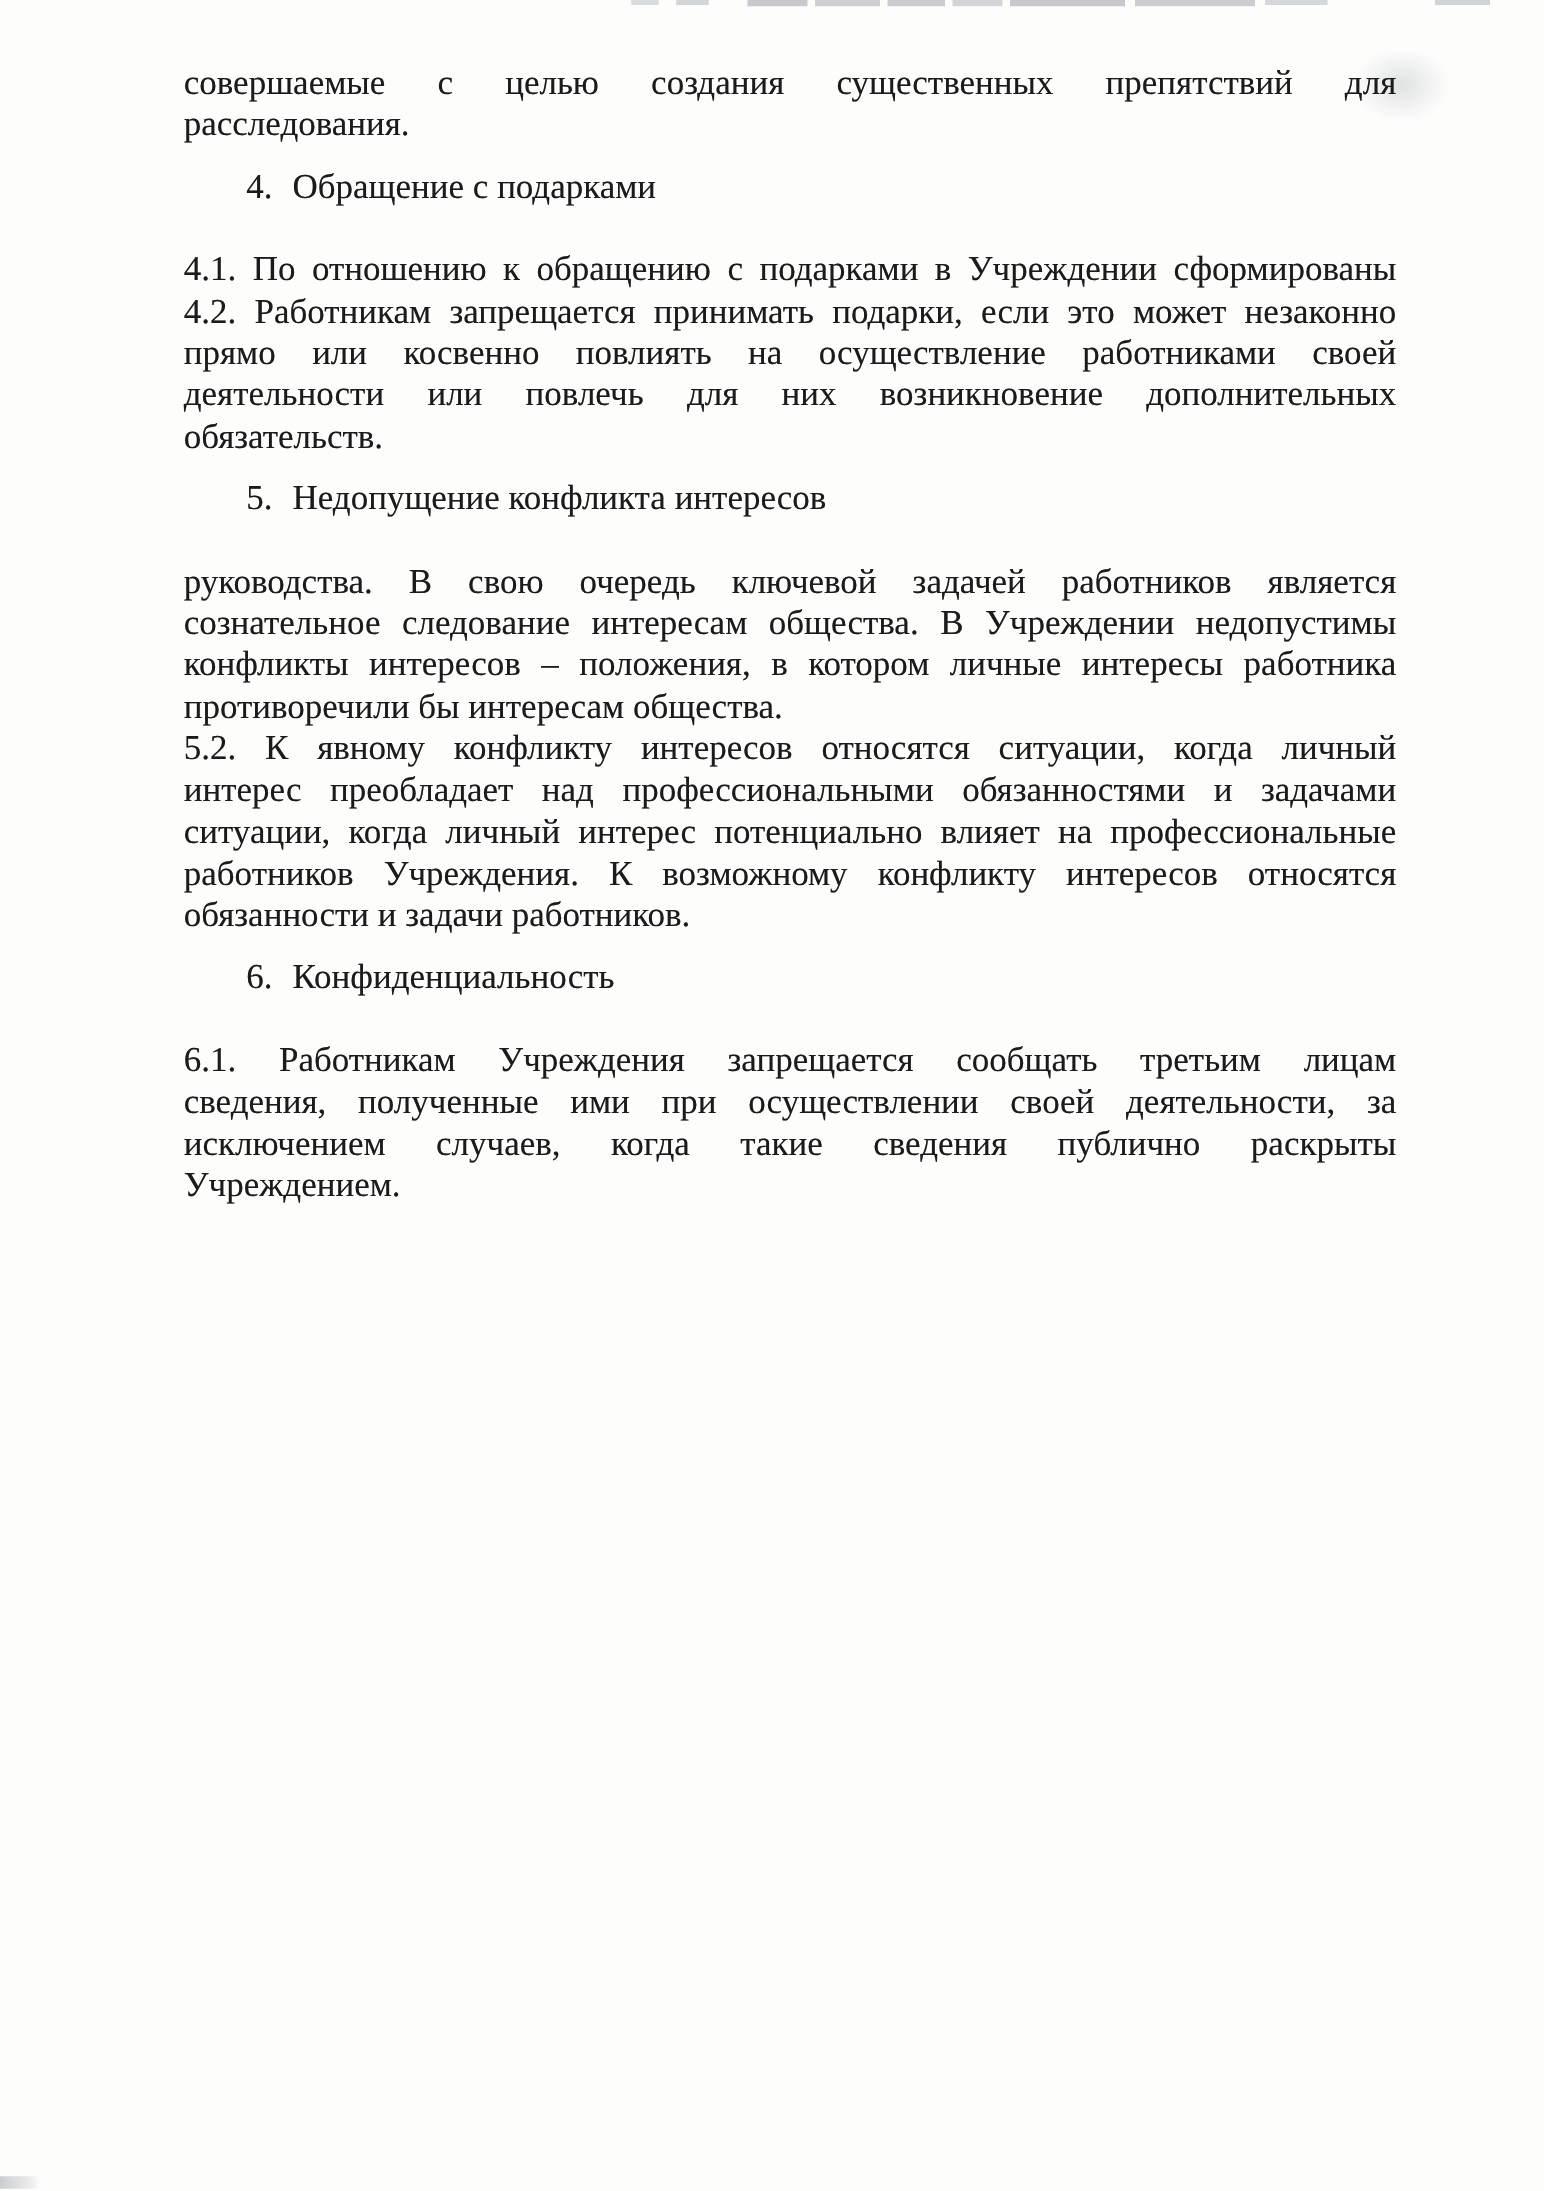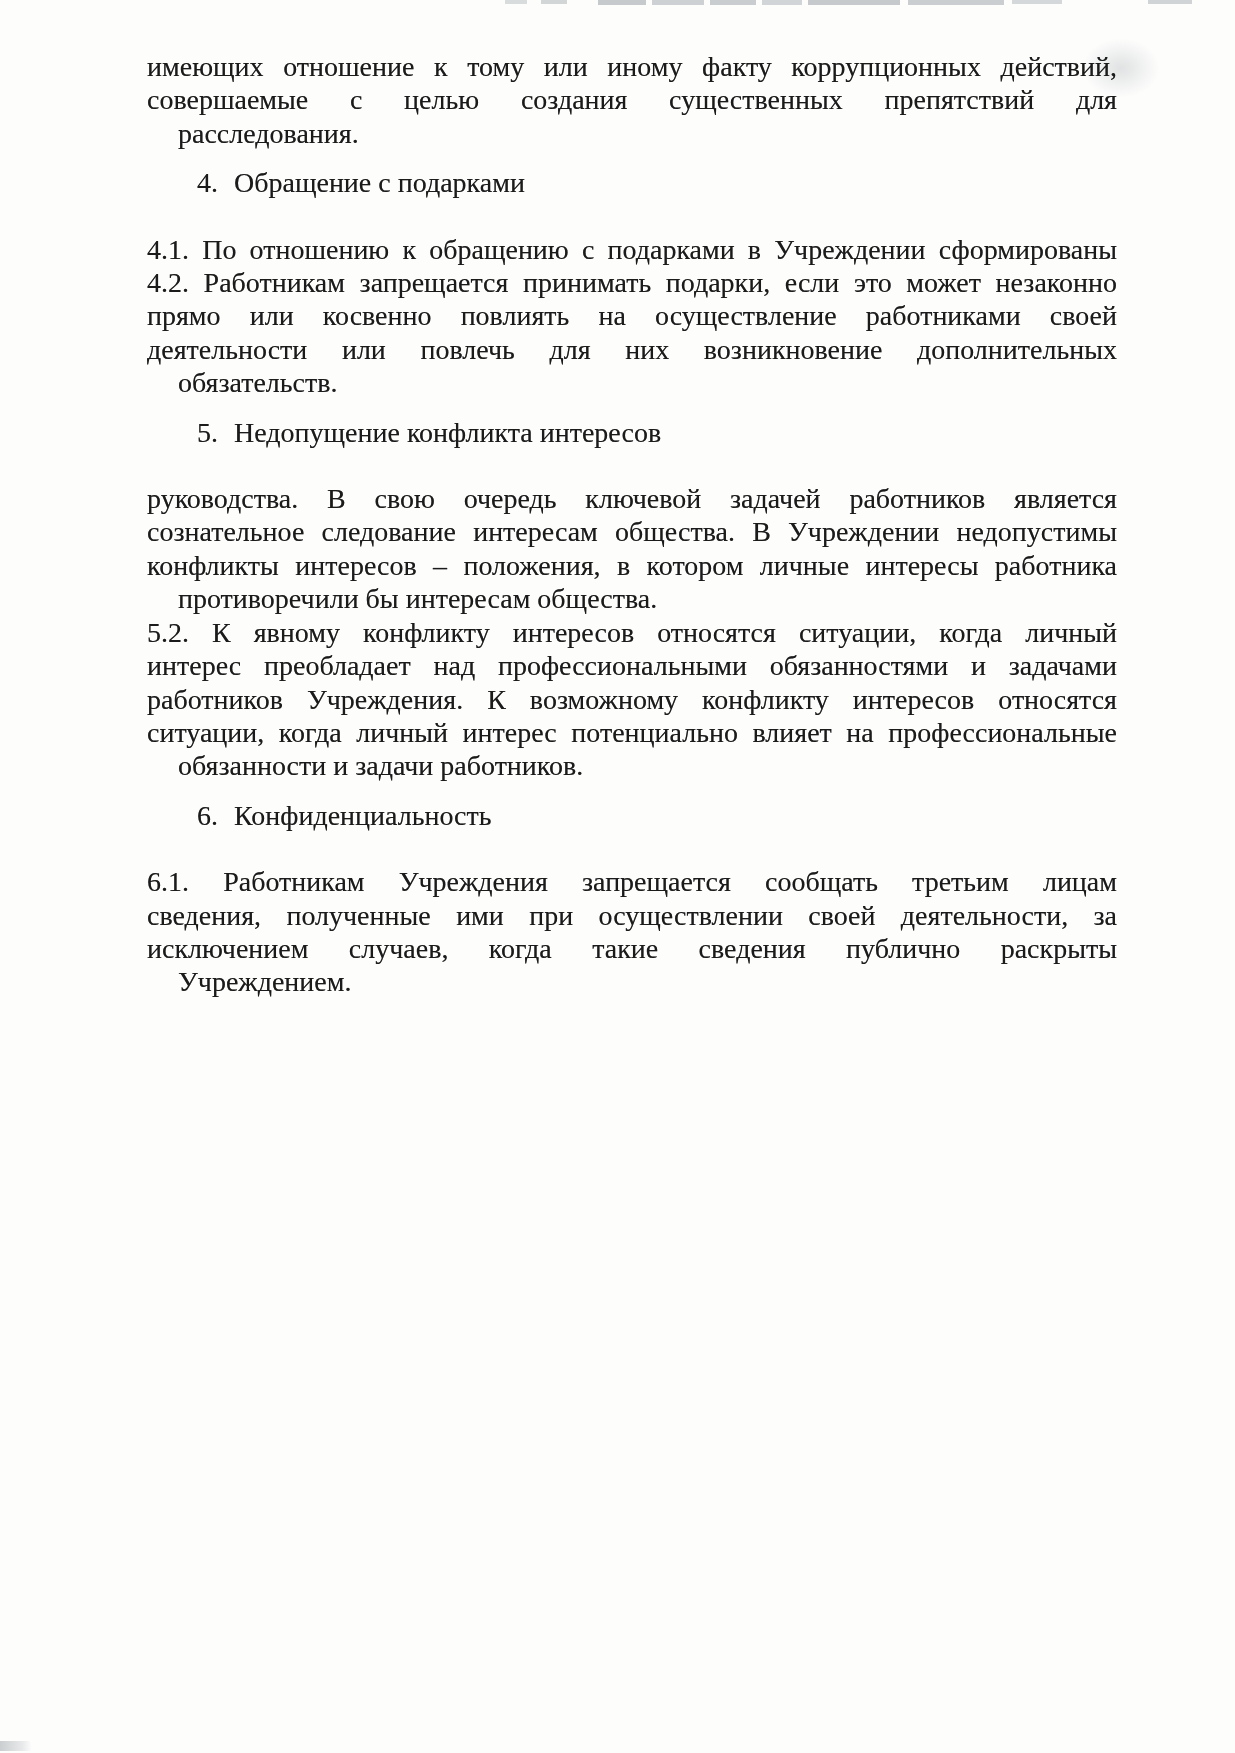--- a/index.html
+++ b/index.html
@@ -50,21 +50,20 @@
     text-shadow: 0 0 0.5px rgba(40,40,40,0.55);
   }
   .para { margin: 0; }
   .line {
     white-space: nowrap;
     text-align: justify;
     text-align-last: justify;
   }
   .line.last {
     text-align-last: left;
-    margin-left: 31px;
   }
   .heading {
     margin: 16px 0 33px 50px;
     white-space: nowrap;
   }
   .heading .h-num { margin-right: 16px; }
 </style>
 </head>
 <body>
 
@@ -81,21 +80,20 @@
     <div class="seg s8"></div>
     <div class="seg s9"></div>
     <div class="seg s10"></div>
   </div>
   <div class="smudge"></div>
   <div class="corner-mark"></div>
 
   <main class="content" id="doc">
       <div class="section-body">
         <div class="para">
-          <div class="line">имеющих отношение к тому или иному факту коррупционных действий,</div>
           <div class="line">совершаемые с целью создания существенных препятствий для</div>
           <div class="line last">расследования.</div>
         </div>
       </div>
       <div class="heading"><span class="h-num">4.</span><span class="h-title">Обращение с подарками</span></div>
       <div class="section-body">
         <div class="para">
           <div class="line">4.1. По отношению к обращению с подарками в Учреждении сформированы</div>
         </div>
         <div class="para">
@@ -109,22 +107,22 @@
       <div class="section-body">
         <div class="para">
           <div class="line">руководства. В свою очередь ключевой задачей работников является</div>
           <div class="line">сознательное следование интересам общества. В Учреждении недопустимы</div>
           <div class="line">конфликты интересов – положения, в котором личные интересы работника</div>
           <div class="line last">противоречили бы интересам общества.</div>
         </div>
         <div class="para">
           <div class="line">5.2. К явному конфликту интересов относятся ситуации,  когда личный</div>
           <div class="line">интерес преобладает над профессиональными обязанностями и задачами</div>
+          <div class="line">ситуации, когда личный интерес потенциально влияет на профессиональные</div>
           <div class="line">работников Учреждения. К возможному конфликту интересов относятся</div>
-          <div class="line">ситуации, когда личный интерес потенциально влияет на профессиональные</div>
           <div class="line last">обязанности и задачи работников.</div>
         </div>
       </div>
       <div class="heading"><span class="h-num">6.</span><span class="h-title">Конфиденциальность</span></div>
       <div class="section-body">
         <div class="para">
           <div class="line">6.1. Работникам Учреждения запрещается сообщать третьим лицам</div>
           <div class="line">сведения, полученные ими при осуществлении своей деятельности, за</div>
           <div class="line">исключением случаев, когда такие сведения публично раскрыты</div>
           <div class="line last">Учреждением.</div>

